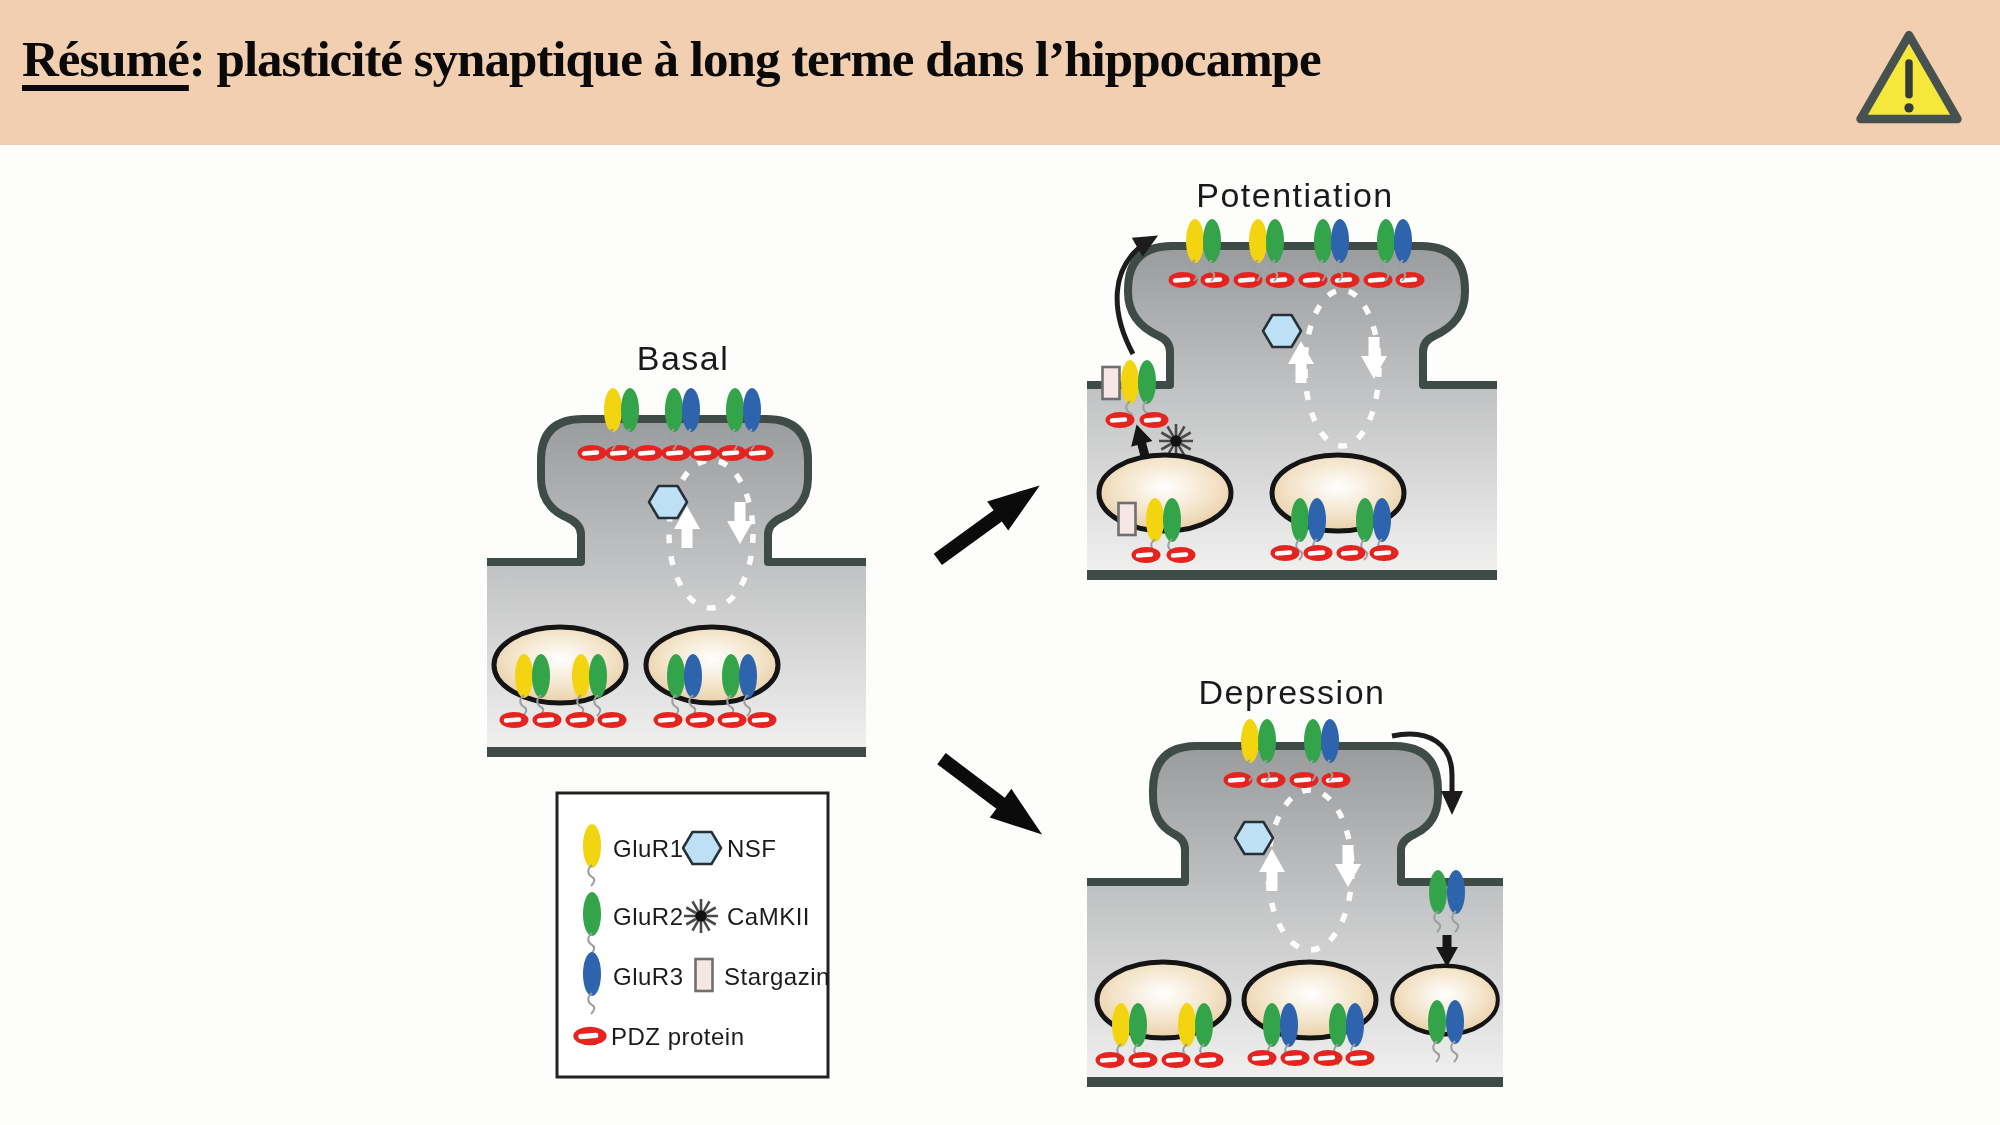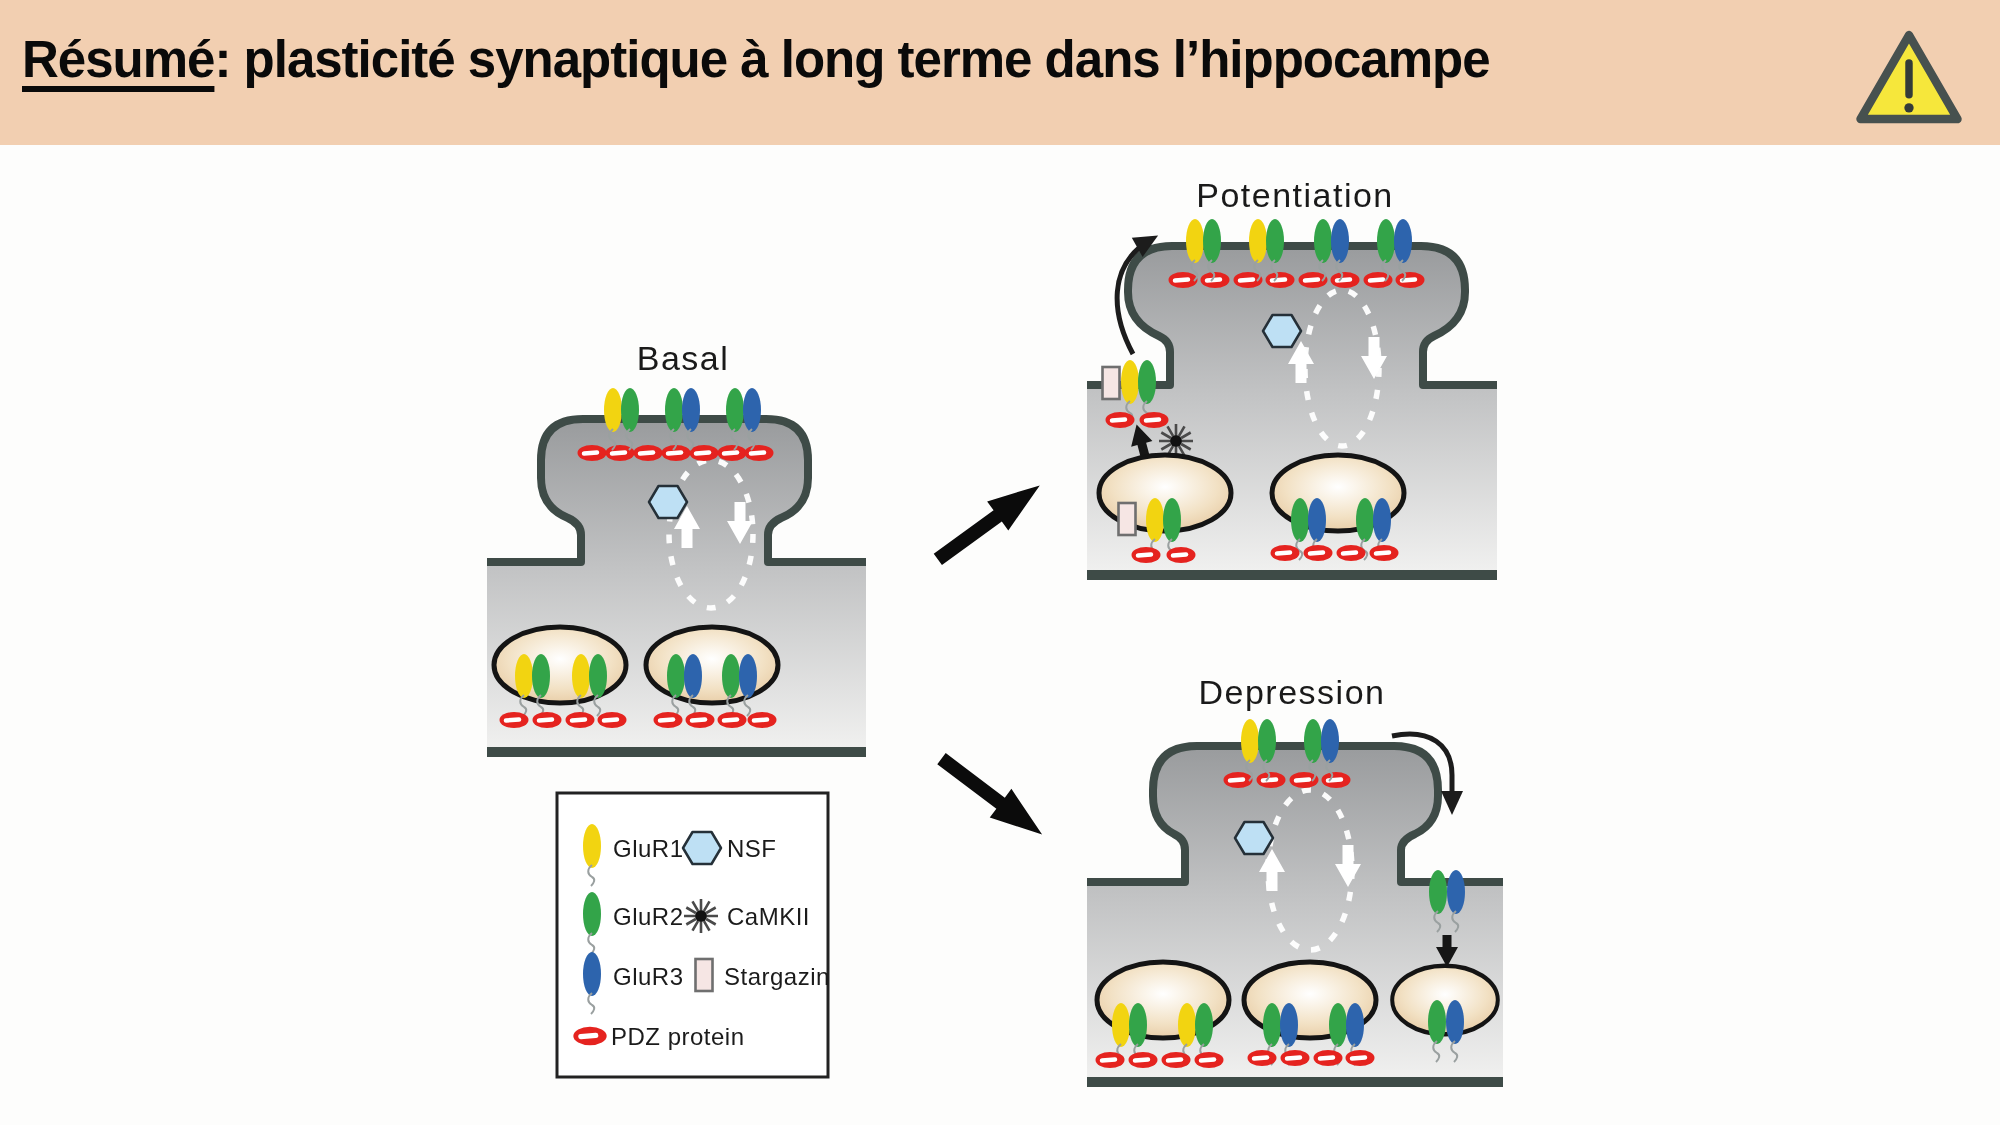--- a/index.html
+++ b/index.html
@@ -3,20 +3,21 @@
 <meta charset="utf-8">
 <style>
   html,body{margin:0;padding:0;}
   body{
     width:2000px;height:1125px;position:relative;background:#fdfdfc;
     font-family:"Liberation Sans",sans-serif;overflow:hidden;
   }
   .header{
     position:absolute;left:0;top:0;width:2000px;height:145px;
     background:var(--c-header_bg,#F2CFB1);
+    font-family:Liberation Serif, serif;
   }
   .title{
     position:absolute;left:22px;top:30px;font-size:51px;font-weight:bold;
     color:#0a0a0a;letter-spacing:-1px;white-space:nowrap;
   }
   .title .lead{
     text-decoration:underline;
     text-decoration-thickness:6px;
     text-underline-offset:9px;
   }

